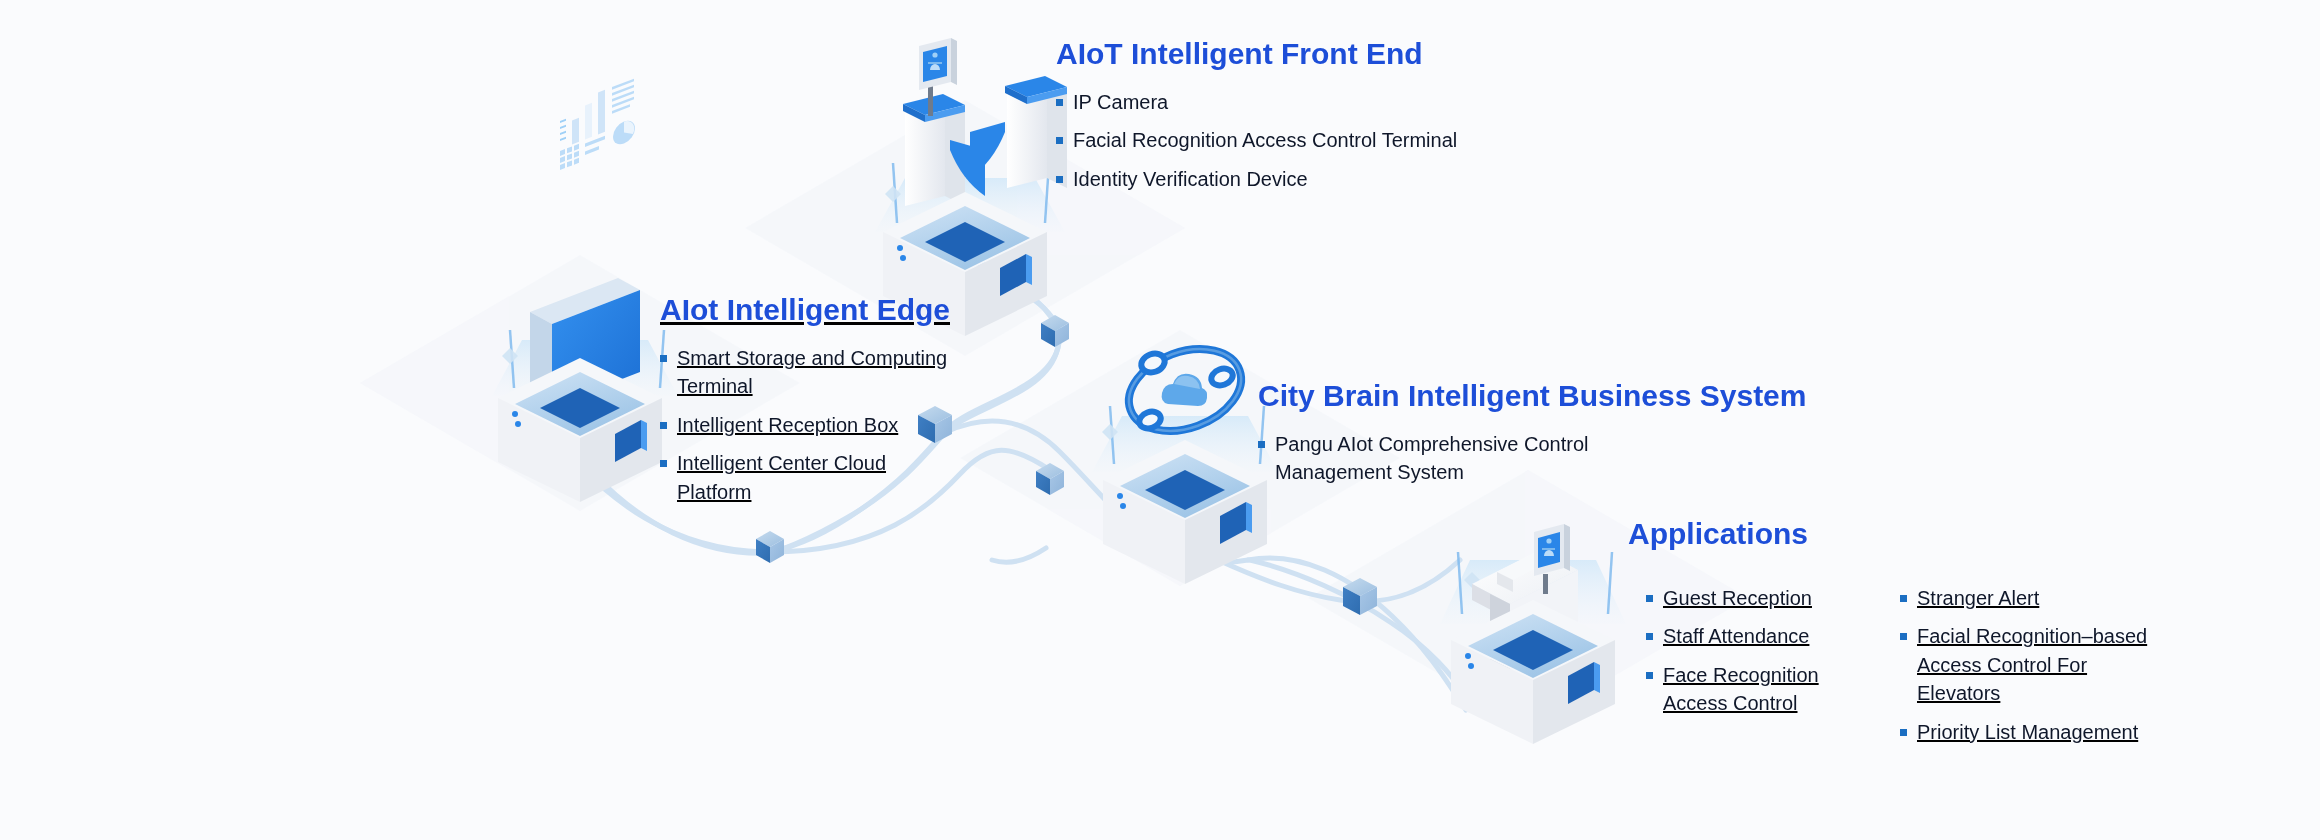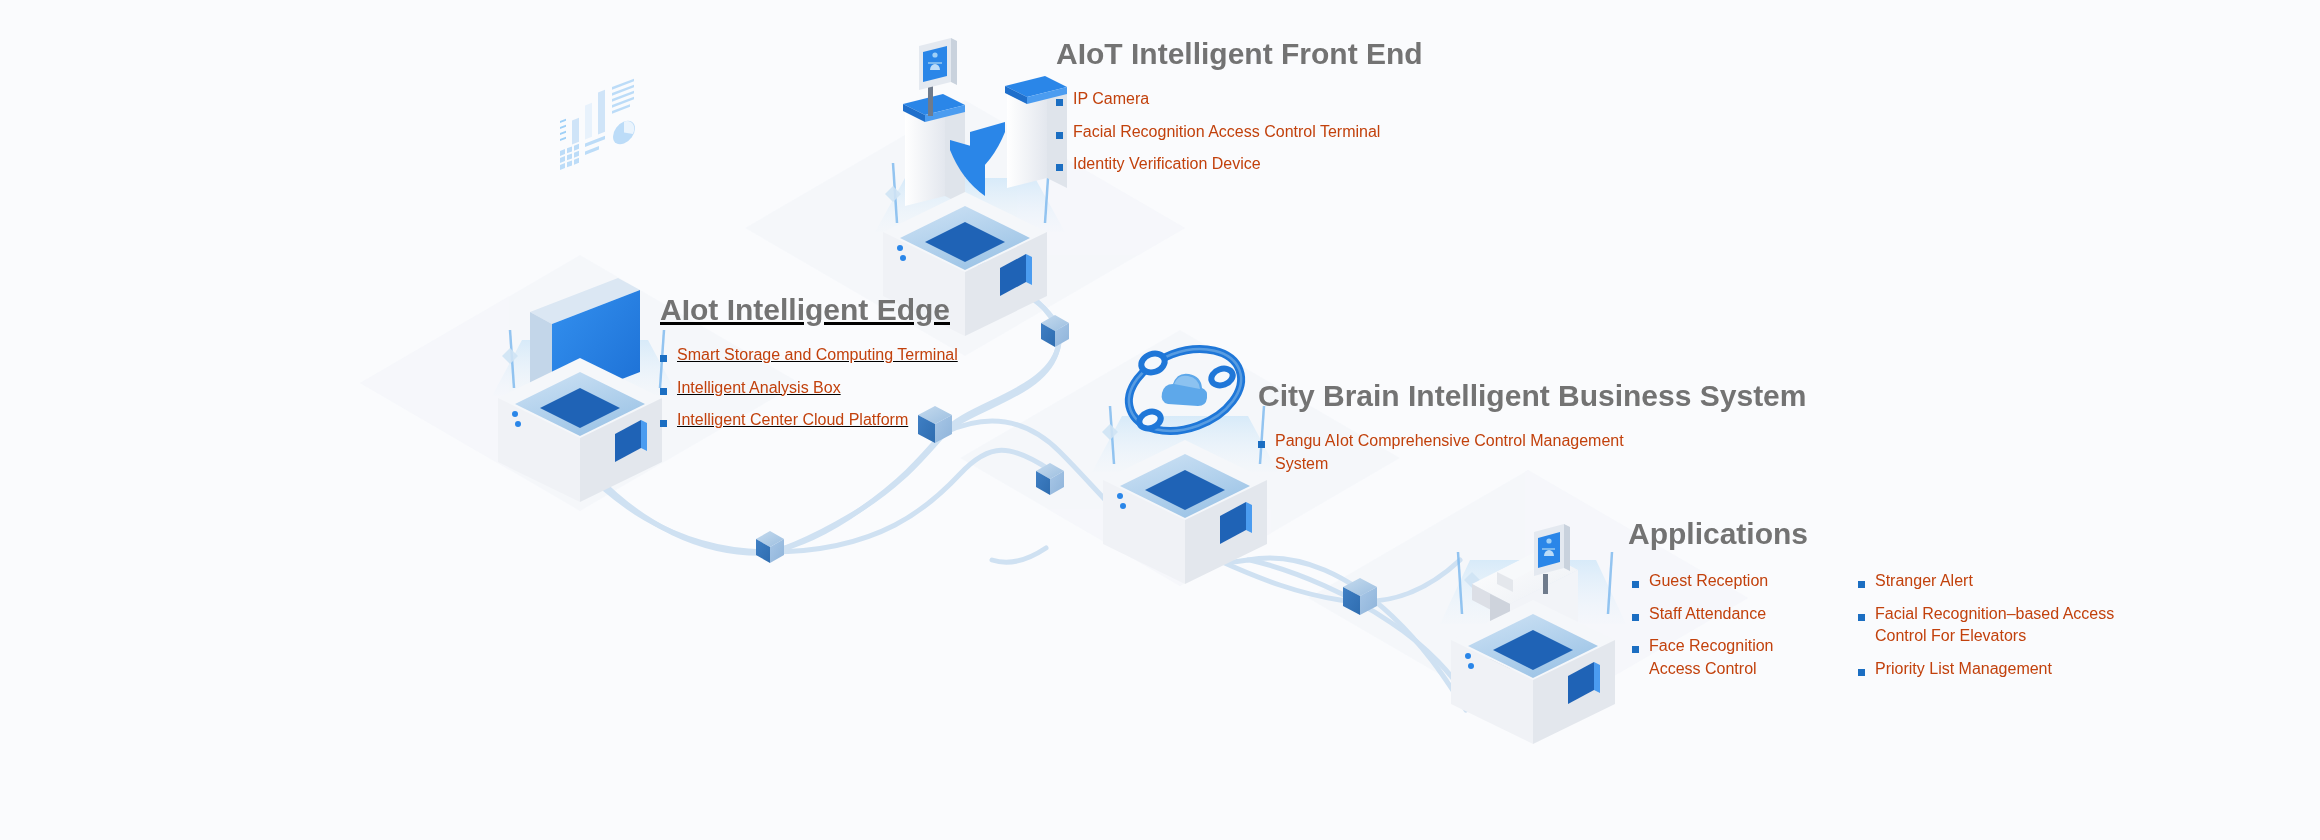--- a/index.html
+++ b/index.html
@@ -25,55 +25,55 @@
     top: 0;
     width: 2320px;
     height: 840px;
   }
 
   
   .block {
     position: absolute;
   }
   .block-title {
-    color: #737373;
+    color: #1d4ed8;
     font-weight: bold;
     font-size: 30px;
     line-height: 1.2;
     white-space: nowrap;
     margin: 0 0 16px 0;
   }
   .bullets {
     list-style: none;
     margin: 0;
     padding: 0;
   }
   .bullets li {
     position: relative;
     padding-left: 17px;
-    color: #c2410c;
-    font-size: 16px;
+    color: #0f172a;
+    font-size: 20px;
     line-height: 1.42;
     margin-bottom: 10px;
   }
   .bullets li:last-child { margin-bottom: 0; }
   .bullets li::before {
     content: "";
     position: absolute;
     left: 0;
     top: 11px;
     width: 7px;
     height: 7px;
     background: #1b6ec2;
   }
   .cols {
     display: flex;
     gap: 28px;
   }
-  .cols .bullets { margin: 4px; }
+  .cols .bullets { margin: 18px; text-decoration: underline; }
   .col-a { width: 190px; }
   .col-b { width: 275px; }
 
   
   #block-frontend { left: 1056px; top: 36px; }
   #block-edge     { left: 660px;  top: 292px; text-decoration: underline; }
   #block-city     { left: 1258px; top: 378px; }
   #block-apps     { left: 1628px; top: 516px; }
   #block-apps .block-title { margin-bottom: 14px; }
 </style>
@@ -368,21 +368,21 @@
       <li>IP Camera</li>
       <li>Facial Recognition Access Control Terminal</li>
       <li>Identity Verification Device</li>
     </ul>
   </div>
 
   <div class="block" id="block-edge">
     <div class="block-title">AIot Intelligent Edge</div>
     <ul class="bullets" style="width:300px">
       <li>Smart Storage and Computing Terminal</li>
-      <li>Intelligent Analysis Box</li>
+      <li>Intelligent Reception Box</li>
       <li>Intelligent Center Cloud Platform</li>
     </ul>
   </div>
 
   <div class="block" id="block-city">
     <div class="block-title">City Brain Intelligent Business System</div>
     <ul class="bullets" style="width:370px">
       <li>Pangu AIot Comprehensive Control Management System</li>
     </ul>
   </div>

